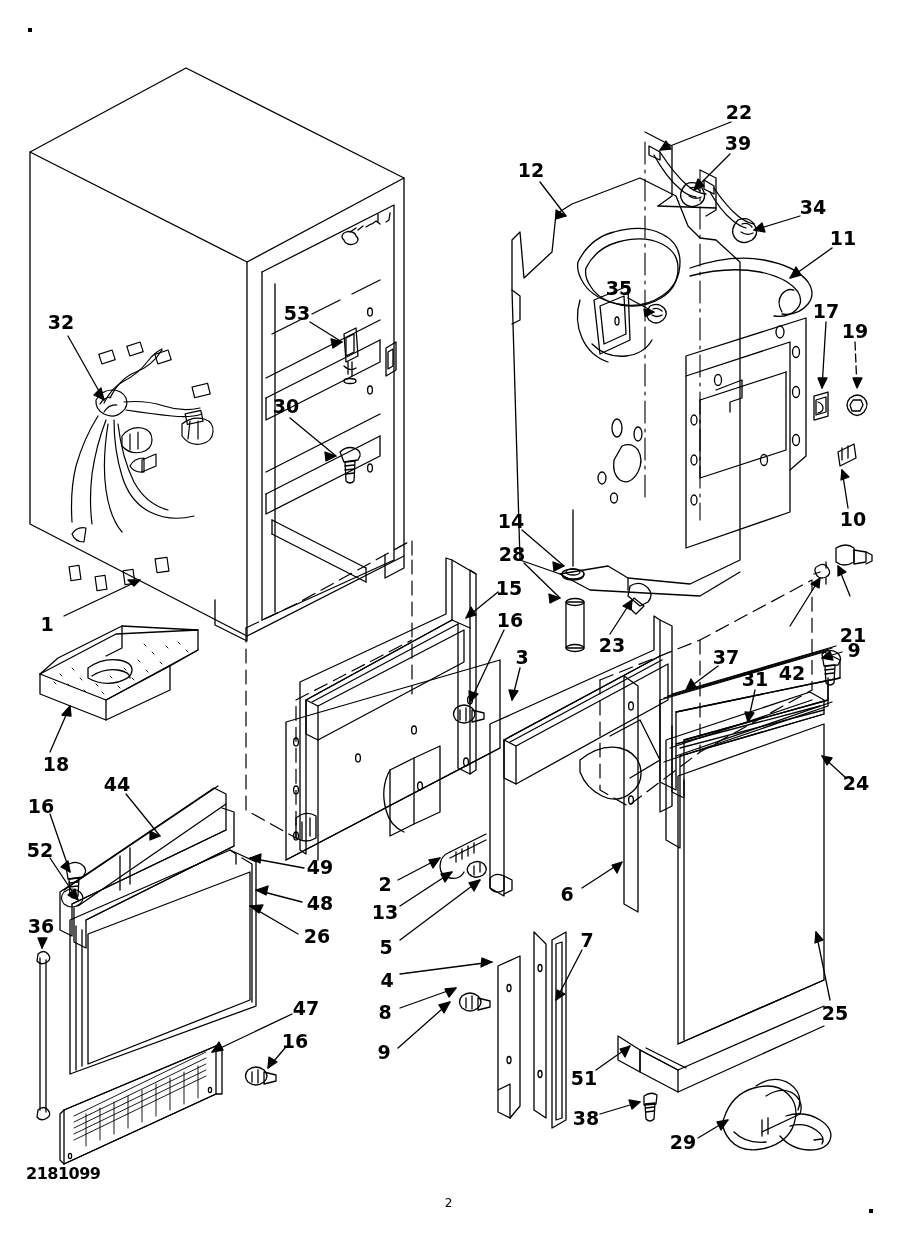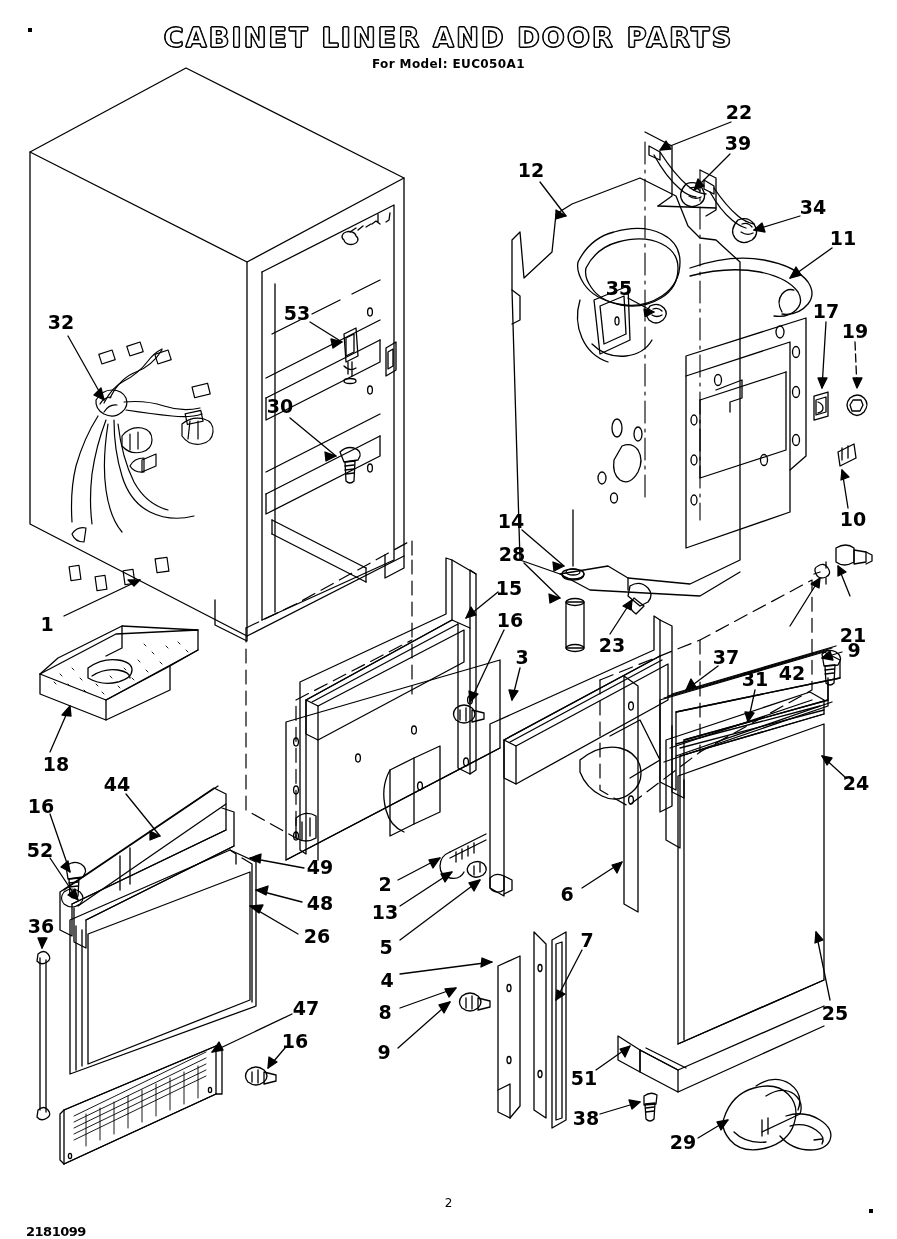--- a/index.html
+++ b/index.html
@@ -45,23 +45,23 @@
     font-family: "DejaVu Sans", sans-serif;
     font-size: 12px;
     font-weight: bold;
     letter-spacing: 0.4px;
     color: #000000;
     margin-top: 4px;
   }
   .footer-left {
     position: absolute;
     left: 26px;
-    top: 1224px;
+    top: 1164px;
     font-family: "DejaVu Sans", sans-serif;
-    font-size: 13px;
+    font-size: 16px;
     font-weight: bold;
     letter-spacing: -0.5px;
     color: #000;
   }
   .footer-center {
     position: absolute;
     left: 0;
     top: 1196px;
     width: 897px;
     text-align: center;
@@ -99,24 +99,20 @@
   }
 </style>
 </head>
 <body>
 
 <div id="page">
 
   <div class="reg-mark"></div>
   <div class="reg-mark br"></div>
 
-  <div class="title-block">
-    <div class="doc-title">CABINET LINER AND DOOR PARTS</div>
-    <div class="doc-subtitle">For Model: EUC050A1</div>
-  </div>
 
   <svg id="diagram-svg" viewBox="0 0 897 1239">
     <g fill="none" stroke="#000" stroke-width="1.3" stroke-linejoin="round" stroke-linecap="round">
 
       <g>
         <path d="M30 152 L186 68 L404 178 L404 556 L247 636 L30 524 Z"></path>
         <path d="M30 152 L247 262 L404 178"></path>
         <path d="M247 262 L247 636"></path>
 
         <path d="M262 272 L262 620"></path>
@@ -703,21 +699,21 @@
       <div class="callout" style="left: 40px; top: 764px; margin-left: 16px;">18</div>
       <div class="callout" style="left: 855px; top: 331px;">19</div>
       <div class="callout" style="left: 853px; top: 635px;">21</div>
       <div class="callout" style="left: 739px; top: 112px;">22</div>
       <div class="callout" style="left: 612px; top: 645px;">23</div>
       <div class="callout" style="left: 856px; top: 783px;">24</div>
       <div class="callout" style="left: 835px; top: 1013px;">25</div>
       <div class="callout" style="left: 317px; top: 936px;">26</div>
       <div class="callout" style="left: 512px; top: 554px;">28</div>
       <div class="callout" style="left: 683px; top: 1142px;">29</div>
-      <div class="callout" style="left: 280px; top: 406px;">30</div>
+      <div class="callout" style="left: 280px; top: 406px; padding-left: 12px;">30</div>
       <div class="callout" style="left: 755px; top: 679px;">31</div>
       <div class="callout" style="left: 61px; top: 322px;">32</div>
       <div class="callout" style="left: 813px; top: 207px;">34</div>
       <div class="callout" style="left: 619px; top: 288px;">35</div>
       <div class="callout" style="left: 41px; top: 926px;">36</div>
       <div class="callout" style="left: 726px; top: 657px;">37</div>
       <div class="callout" style="left: 586px; top: 1118px;">38</div>
       <div class="callout" style="left: 738px; top: 143px;">39</div>
       <div class="callout" style="left: 792px; top: 637px; margin-top: 36px;">42</div>
       <div class="callout" style="left: 117px; top: 784px;">44</div>

